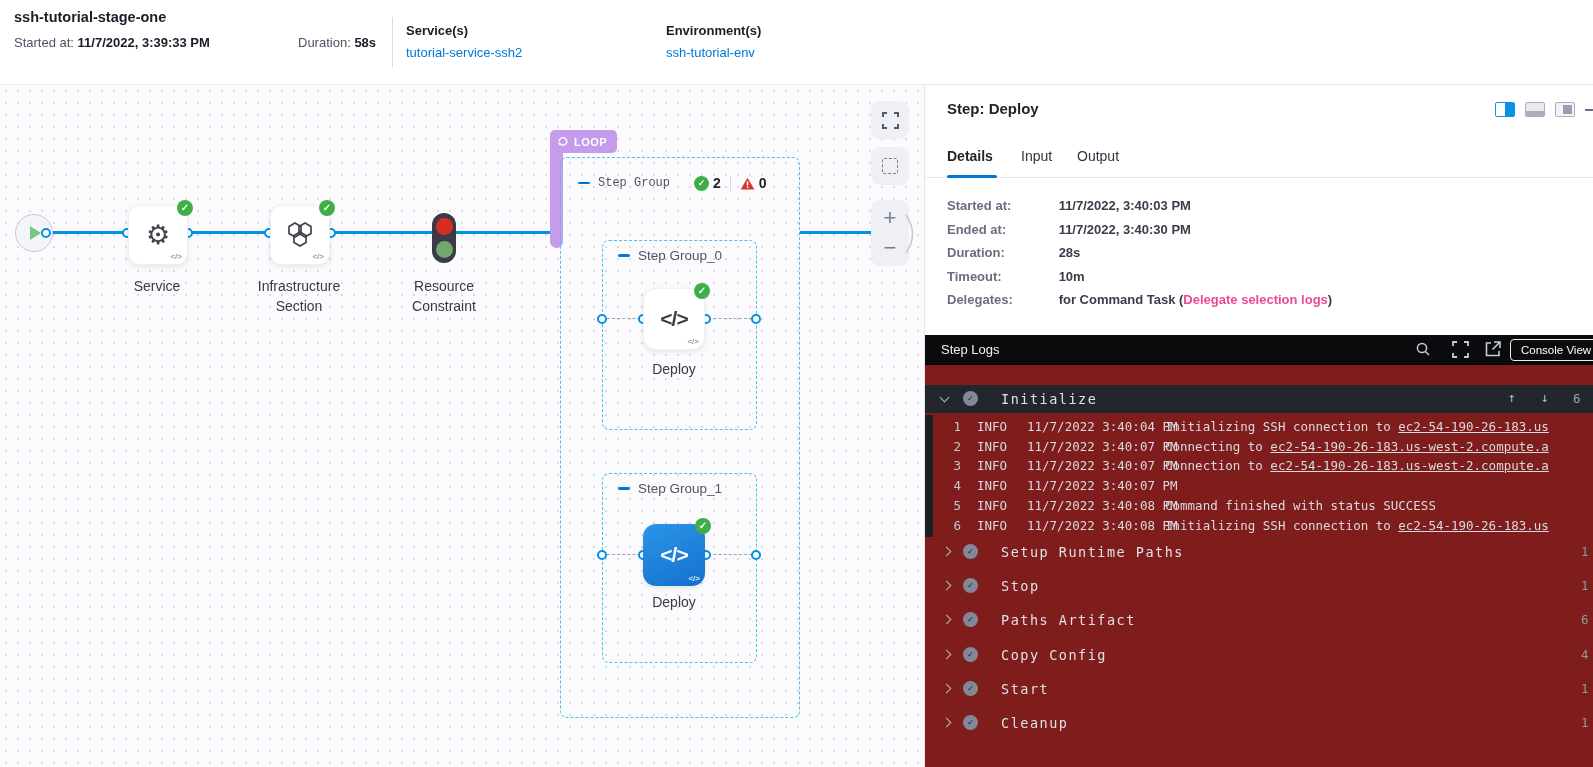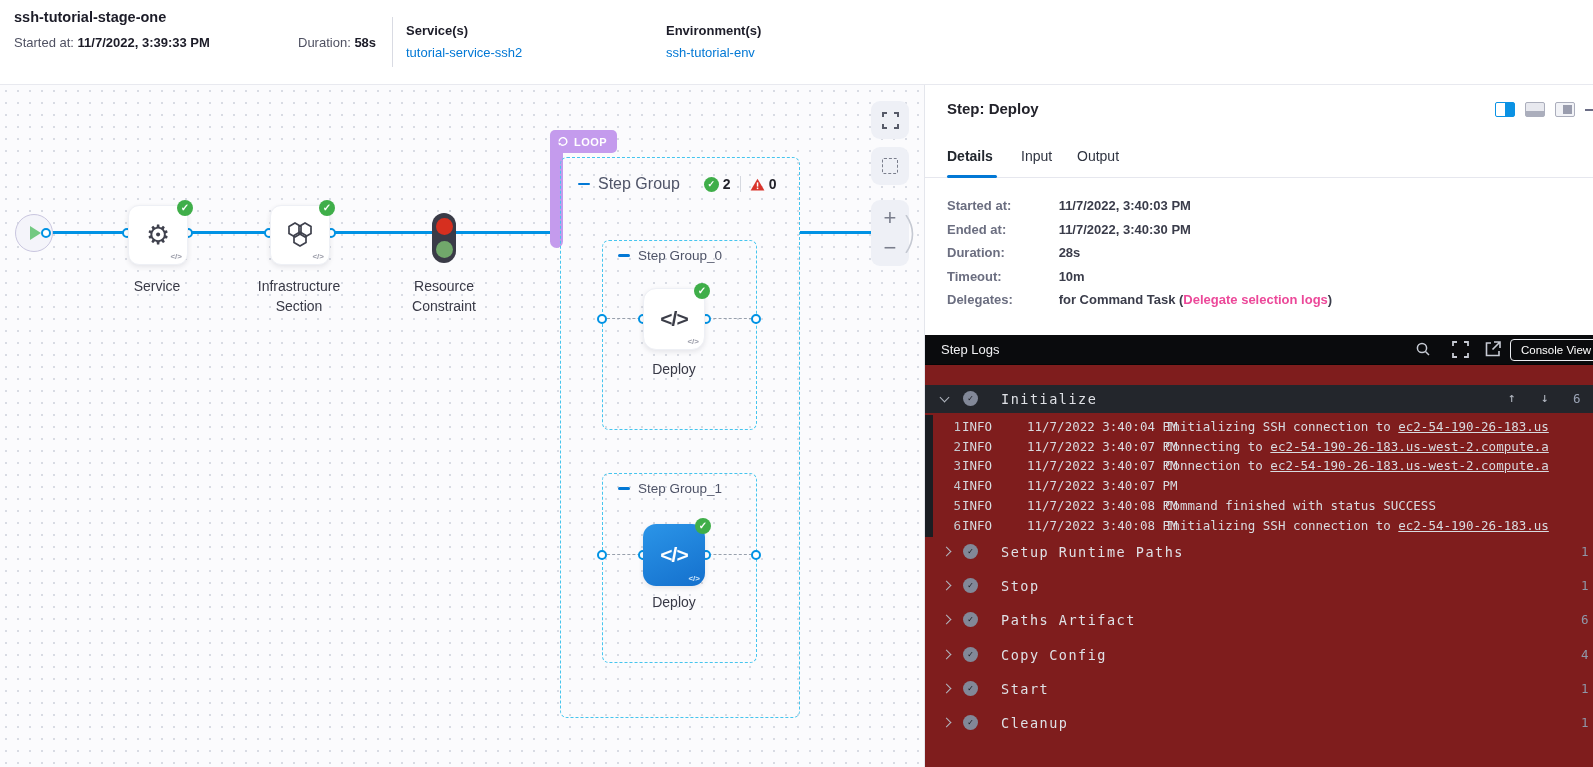--- a/index.html
+++ b/index.html
@@ -33,21 +33,21 @@
   .traffic .red{width:17px;height:17px;border-radius:50%;background:#d62f1f;}
   .traffic .green{width:17px;height:17px;border-radius:50%;background:#71a86b;}
   .loop-bar{position:absolute;left:550px;top:46px;width:13px;height:117px;background:#c49bed;border-radius:7px;}
   .loop-badge{position:absolute;left:550px;top:45px;height:23px;padding:0 10px 0 7px;background:#c49bed;border-radius:5px;color:#fff;font-size:11px;font-weight:700;letter-spacing:.5px;display:flex;align-items:center;gap:5px;cursor:pointer;}
   .group-box{position:absolute;border:1.6px dashed #45c5ee;border-radius:7px;background:rgba(255,255,255,0);}
   .gb-outer{left:560px;top:72px;width:240px;height:561px;}
   .gb-inner0{left:602px;top:155px;width:155px;height:190px;}
   .gb-inner1{left:602px;top:388px;width:155px;height:190px;}
   .minus-ic{display:inline-block;width:12px;height:2.5px;background:#0278d5;border-radius:2px;vertical-align:middle;}
   .sg-header{position:absolute;left:578px;top:90px;display:flex;align-items:center;gap:8px;cursor:pointer;}
-  .sg-header .sg-name{font-size:16px;color:#4f5468;}
+  .sg-header .sg-name{font-size:12px;color:#4f5468;font-family:Liberation Mono, monospace;}
   .sg-status{display:flex;align-items:center;gap:4px;margin-left:16px;}
   .sg-sep{width:1px;height:16px;background:#d6d9e0;margin:0 5px;}
   .count-txt{font-size:14px;font-weight:700;color:#22222a;}
   .chk-green{width:15px;height:15px;border-radius:50%;background:#3fae49;color:#fff;font-size:9px;line-height:15px;text-align:center;font-weight:700;}
   .inner-head{position:absolute;display:flex;align-items:center;gap:8px;font-size:13.5px;color:#4f5468;cursor:pointer;}
   .dash-line{position:absolute;border-top:1.6px dashed #98a0ac;}
   .code-glyph{font-size:21px;font-weight:700;color:#3c3e49;letter-spacing:-1px;}
   .deploy1{background:linear-gradient(155deg,#2b95e8,#1470cd);border:none;}
   .deploy1 .code-glyph{color:#fff;}
   .deploy1 .mini-code{color:#cfe7fb;}
@@ -89,21 +89,21 @@
   .init-row{top:50px;background:#23262c;}
   .chev{position:absolute;left:16px;top:10px;width:7px;height:7px;border-right:1.8px solid #b2b7c1;border-bottom:1.8px solid #b2b7c1;}
   .chev-down{transform:rotate(45deg);top:9px;}
   .chev-right{transform:rotate(-45deg);left:18px;}
   .chk-gray{position:absolute;left:38px;top:6px;width:15px;height:15px;border-radius:50%;background:#828898;color:#15171c;font-size:9px;line-height:15px;text-align:center;font-weight:700;}
   .init-tools{position:absolute;top:5px;font-size:13px;color:#b2b7c1;cursor:pointer;}
   .init-count{position:absolute;left:648px;top:6px;font-size:12.5px;color:#9aa3b5;}
   .init-gutter{position:absolute;left:0;top:80px;width:8px;height:122px;background:#1a1d22;}
   .log-line{position:absolute;left:0;width:668px;height:20px;font-size:12.5px;color:#d8dadf;white-space:nowrap;}
   .log-line .lnum{position:absolute;left:12px;width:24px;text-align:right;color:#c3c6cc;}
-  .log-line .llvl{position:absolute;left:37px;}
+  .log-line .llvl{position:absolute;left:52px;}
   .log-line .ltime{position:absolute;left:102px;}
   .log-line .lmsg{position:absolute;left:240px;text-align:right;}
   .log-line .llink{text-decoration:underline;cursor:pointer;}
   svg{display:block;}
 </style>
 </head>
 <body>
 
 <div class="app">
 

